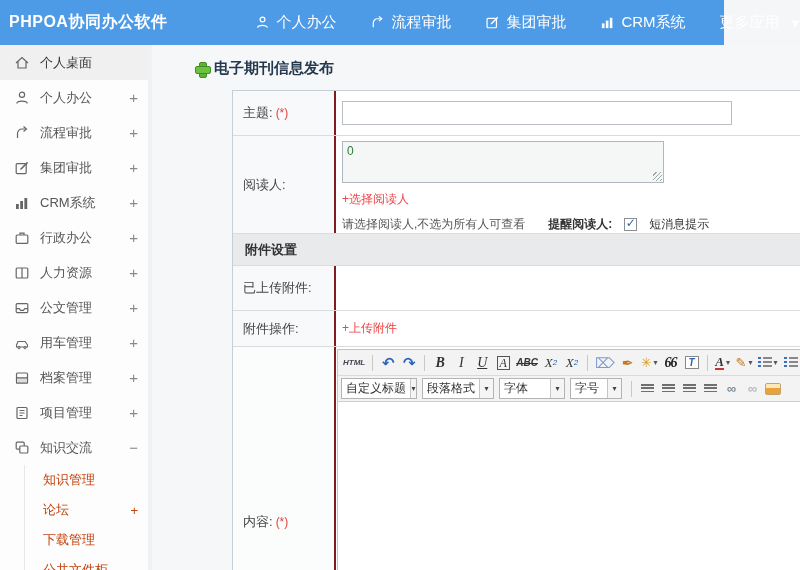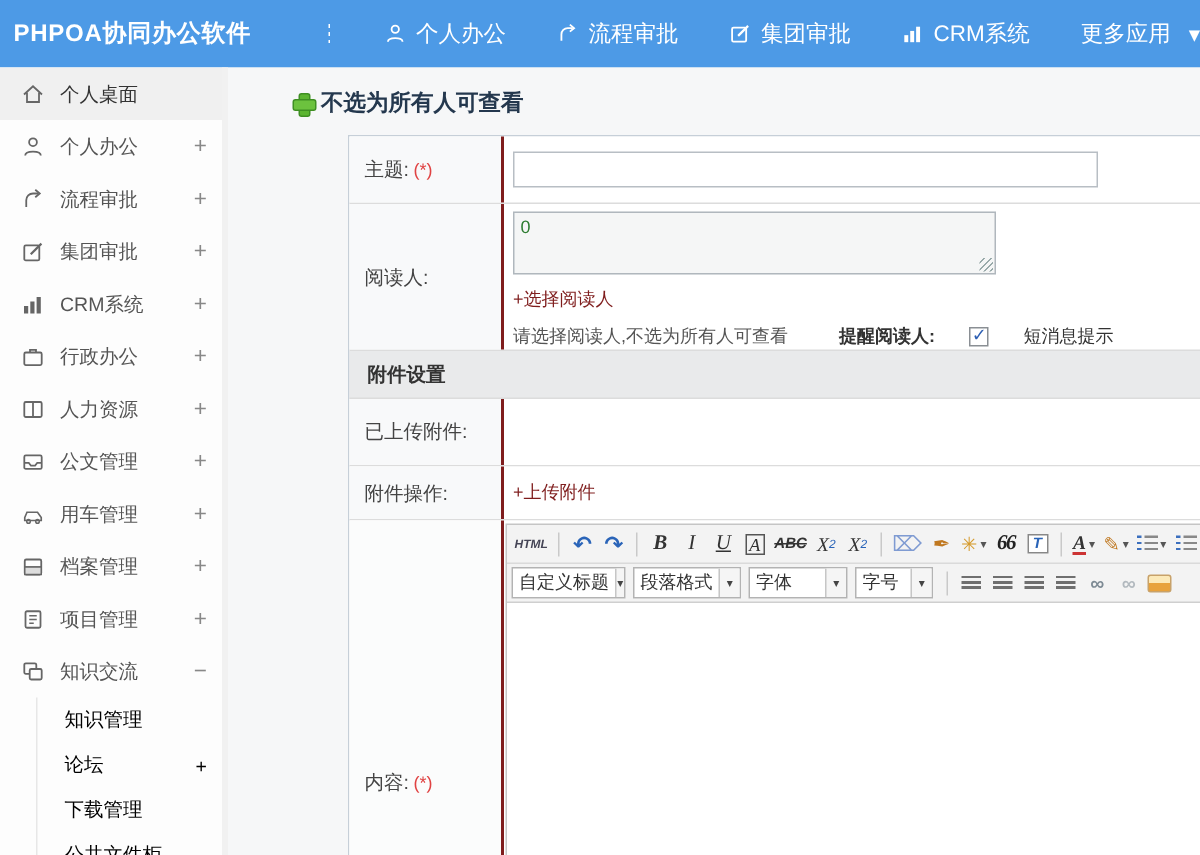--- a/index.html
+++ b/index.html
@@ -1,36 +1,36 @@
 <!DOCTYPE html>
 <html><head>
 <meta charset="utf-8">
 <style>
   * { margin:0; padding:0; box-sizing:border-box; }
   html,body { width:800px; height:570px; overflow:hidden; font-family:"Liberation Sans","DejaVu Sans",sans-serif; background:#fff; }
   #app { position:relative; width:800px; height:570px; overflow:hidden; background:#f5f6f7; }
 
   
-  .topbar { position:absolute; left:0; top:0; width:800px; height:45px; background:#4d9ae6; display:flex; align-items:center; color:#fff; }
+  .topbar { position:absolute; left:0; top:0; width:724px; height:45px; background:#4d9ae6; display:flex; align-items:center; color:#fff; }
   .logo { font-size:16px; font-weight:bold; color:#fff; padding-left:9px; letter-spacing:0.5px; white-space:nowrap; }
   .hamburger { margin-left:52px; width:20px; height:13px; background:repeating-linear-gradient(to bottom,#fff 0 2.5px, rgba(0,0,0,0) 2.5px 5.2px); cursor:pointer; }
   .topnav { display:flex; align-items:center; margin-left:36px; gap:34px; }
   .topnav .navitem { display:flex; align-items:center; gap:6px; font-size:15px; color:#fff; cursor:pointer; white-space:nowrap; }
   .topnav svg { display:block; }
   .caret { font-size:11px; margin-left:-22px; }
 
   
   .sidebar { position:absolute; left:0; top:45px; width:152px; bottom:0; background:#fdfdfd; border-right:1px solid #e3e3e3; overflow:hidden; }
   .sb-item { display:flex; align-items:center; height:35px; padding:0 13px 0 14px; color:#555; font-size:13px; cursor:pointer; }
   .sb-item.active { background:#f0f0f0; color:#333; }
   .sb-item .sb-ico { width:16px; height:16px; margin-right:10px; color:#666; flex:0 0 16px; }
   .sb-item .sb-label { flex:1; white-space:nowrap; }
   .sb-item .sb-expand { color:#888; font-size:15px; font-weight:400; }
   .sb-sub { border-left:1px solid #e7e7e7; margin-left:24px; }
-  .sb-subitem { display:flex; align-items:center; height:30px; padding:0 13px 0 18px; color:#000000; font-size:13px; cursor:pointer; }
+  .sb-subitem { display:flex; align-items:center; height:30px; padding:0 13px 0 18px; color:#c2410c; font-size:13px; cursor:pointer; }
   .sb-subitem .sb-label { flex:1; }
   .sidebar-scroll { position:absolute; left:148px; top:45px; width:4px; bottom:0; background:#f1f1f1; }
 
   
   .main { position:absolute; left:152px; top:45px; right:0; bottom:0; background:#f6f7f8; overflow:hidden; }
   .page-title-row { display:flex; align-items:center; gap:5px; padding:14px 0 0 43px; }
   .plus-icon { position:relative; width:14px; height:14px; display:inline-block; }
   .plus-icon::before { content:""; position:absolute; left:4px; top:0; width:6px; height:14px; background:#5cb531; border:1px solid #3f8f23; border-radius:2px; }
   .plus-icon::after { content:""; position:absolute; top:4px; left:0; width:14px; height:6px; background:#6cc23e; border:1px solid #3f8f23; border-radius:2px; }
   .page-title { font-size:15px; font-weight:bold; color:#24384e; }
@@ -48,23 +48,23 @@
   .r-attach-head { height:32px; background:#e9eaeb; display:flex; align-items:center; padding-left:12px; font-size:13px; font-weight:bold; color:#333; }
   .r-uploaded { height:45px; }
   .r-attach-op { height:36px; }
   .r-content { height:350px; }
   .r-content .fcell-label { background:#fbfcfc; }
   .r-content .fcell-value { align-items:flex-start; padding:2px 0 0 1px; }
 
   .text-input { width:390px; height:24px; border:1px solid #b8bec4; background:#fff; font-size:13px; padding:0 4px; outline:none; }
   .readers-box { position:relative; width:322px; height:47px; border:1px solid #b0b7bd; background:#f5f6f6; font-size:12px; color:#2e7d32; padding:2px 4px; overflow:hidden; }
   .resize-grip { position:absolute; right:1px; bottom:1px; width:9px; height:9px; background:repeating-linear-gradient(135deg, rgba(0,0,0,0) 0 2px, #9aa 2px 3px); }
-  .blue-link { color:#7f1d1d; font-size:12px; text-decoration:none; cursor:pointer; }
+  .blue-link { color:#ef4444; font-size:12px; text-decoration:none; cursor:pointer; }
   .readers-link { margin-top:8px; }
-  .readers-note-row { margin-top:8px; display:flex; align-items:center; font-size:12px; color:#555; gap:20px; }
+  .readers-note-row { margin-top:8px; display:flex; align-items:center; font-size:12px; color:#555; gap:9px; }
   .remind-label { font-weight:bold; color:#333; margin-left:14px; }
   .checkbox { width:13px; height:13px; border:1px solid #8a8f94; background:#fff; position:relative; margin:0 3px; cursor:pointer; }
   .checkbox::after { content:"✓"; position:absolute; left:0.5px; top:-3px; font-size:12px; font-weight:bold; color:#2d5fb3; }
   .sms-label { color:#333; }
 
   
   .editor { width:640px; border:1px solid #c5c5c5; background:#fff; }
   .ed-toolbar { background:#f3f3f3; border-bottom:1px solid #dadada; display:flex; align-items:center; height:26px; padding:0 3px; gap:1px; }
   .ed-toolbar.row2 { border-bottom:1px solid #cfcfcf; }
   .tb-btn { display:inline-flex; align-items:center; justify-content:center; min-width:20px; height:22px; padding:0 2px; border-radius:2px; cursor:pointer; font-size:13px; color:#333;font-style:italic; }
@@ -306,21 +306,21 @@
         <span class="sb-expand"></span>
       </div>
     </div>
   </div>
   <div class="sidebar-scroll"></div>
 
   <div class="main">
 
     <div class="page-title-row">
       <span class="plus-icon"></span>
-      <span class="page-title">不选为所有人可查看</span>
+      <span class="page-title">电子期刊信息发布</span>
     </div>
 
     <div class="form-table">
 
       <div class="frow r-subject">
         <div class="fcell-label">
           <span>主题:</span>
           <span class="req">(*)</span>
         </div>
         <div class="fcell-value">

